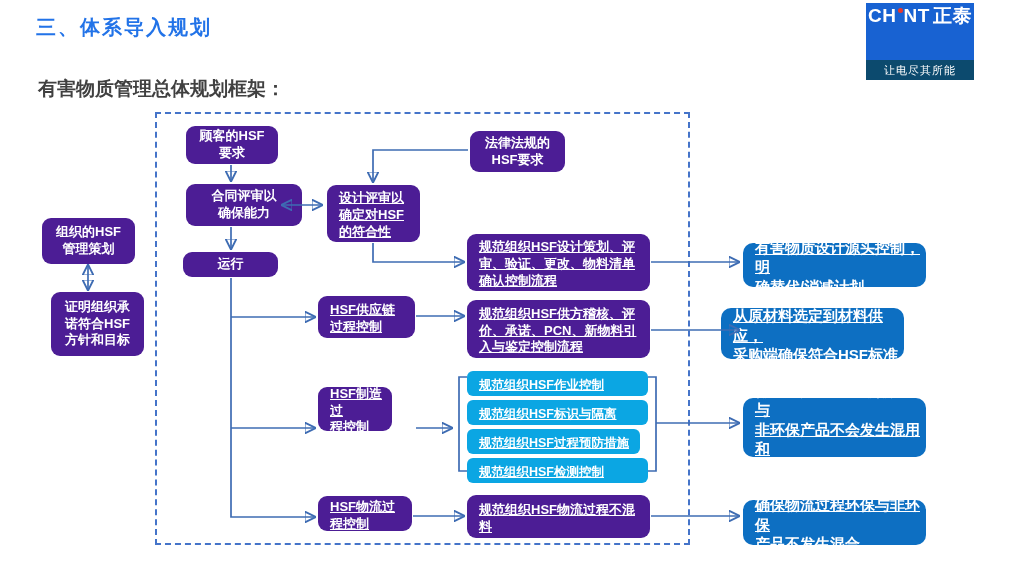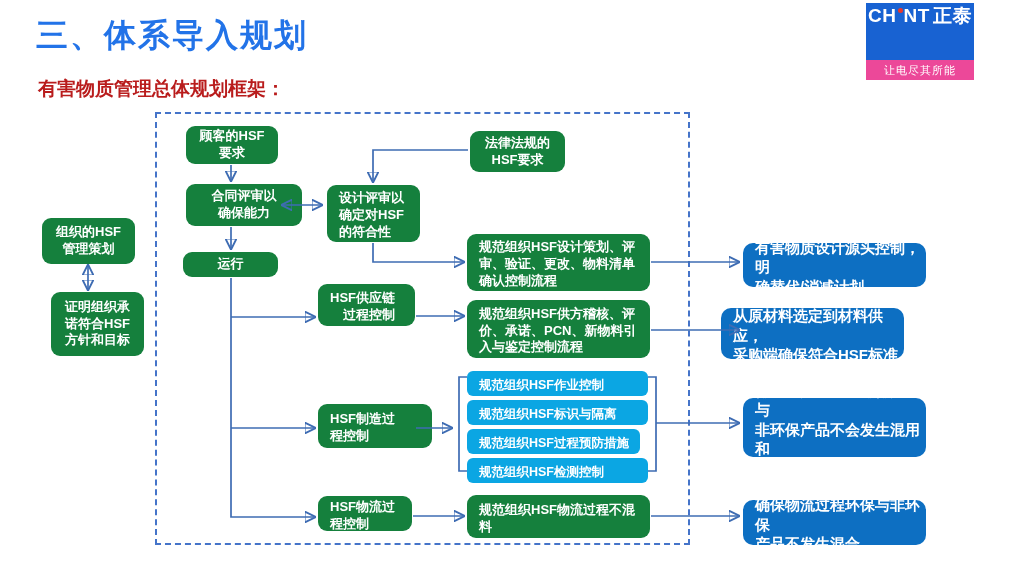--- a/index.html
+++ b/index.html
@@ -1,41 +1,41 @@
 <!DOCTYPE html>
 <html><head>
 <meta charset="utf-8">
 <style>
   html,body{margin:0;padding:0;background:#fff;}
   body{font-family:"Liberation Sans","DejaVu Sans",sans-serif;}
   .slide{position:relative;width:1014px;height:570px;background:#ffffff;overflow:hidden;}
 
-  .page-title{position:absolute;left:36px;top:14px;font-size:32px;font-weight:bold;
+  .page-title{position:absolute;left:36px;top:14px;font-size:20px;font-weight:bold;
     color:#2273e8;letter-spacing:2px;}
-  .page-subtitle{position:absolute;left:38px;top:76px;font-size:19px;font-weight:bold;color:#b91c1c;}
+  .page-subtitle{position:absolute;left:38px;top:76px;font-size:19px;font-weight:bold;color:#404040;}
 
   .logo{position:absolute;left:866px;top:3px;width:108px;height:57px;background:#1862d2;
     display:flex;justify-content:center;}
   .logo-brand{color:#fff;font-weight:bold;font-size:19px;letter-spacing:0.5px;white-space:nowrap;}
   .logo-dot{display:inline-block;width:5px;height:5px;background:#e8382d;border-radius:50%;
     position:relative;top:-9px;margin:0 1px;}
   .logo-cn{margin-left:3px;}
-  .logo-tagline{position:absolute;left:866px;top:60px;width:108px;height:20px;background:#ec4899;
+  .logo-tagline{position:absolute;left:866px;top:60px;width:108px;height:20px;background:#0c4a6e;
     color:#fff;font-size:11px;display:flex;align-items:center;justify-content:center;letter-spacing:1px;}
 
   .frame{position:absolute;left:155px;top:112px;width:535px;height:433px;
     border:2px dashed #4574c9;box-sizing:border-box;}
 
   .node{position:absolute;box-sizing:border-box;color:#fff;font-weight:bold;
     white-space:pre-line;display:flex;align-items:center;line-height:1.3;}
-  .cyan{background:#15803d;border-radius:9px;font-size:13px;}
+  .cyan{background:#4c1d95;border-radius:9px;font-size:13px;}
   .dark{background:#0d6fc2;border-radius:10px;font-size:15px;}
   .op{background:#0ba6e3;border-radius:6px;font-size:12.5px;}
   .ta-c{justify-content:center;text-align:center;padding:2px 4px;}
-  .ta-l{justify-content:flex-start;text-align:left;padding:6px 6px 2px 12px;}
+  .ta-l{justify-content:flex-start;text-align:left;padding:6px 6px 2px 12px;text-decoration:underline;}
 
   .connectors{position:absolute;left:0;top:0;width:1014px;height:570px;pointer-events:none;}
   .connectors path,.connectors polyline{stroke:#3e6cb3;stroke-width:1.7;fill:none;}
 </style>
 </head>
 <body>
 
 <div class="slide">
 
   <div class="page-title">三、体系导入规划</div>
@@ -61,27 +61,27 @@
   <div class="node cyan ta-l" style="left:327px;top:185px;width:93px;height:57px;">设计评审以
 确定对HSF
 的符合性</div>
   <div class="node cyan ta-c" style="left:183px;top:252px;width:95px;height:25px;">运行</div>
   <div class="node cyan ta-c" style="left:470px;top:131px;width:95px;height:41px;">法律法规的
 HSF要求</div>
   <div class="node cyan ta-l" style="left:467px;top:234px;width:183px;height:57px;">规范组织HSF设计策划、评
 审、验证、更改、物料清单
 确认控制流程</div>
 
-  <div class="node cyan ta-l" style="left:318px;top:284px;width:97px;height:42px;text-align:right;">HSF供应链
+  <div class="node cyan ta-l" style="left:318px;top:296px;width:97px;height:42px;">HSF供应链
 过程控制</div>
   <div class="node cyan ta-l" style="left:467px;top:300px;width:183px;height:58px;">规范组织HSF供方稽核、评
 价、承诺、PCN、新物料引
 入与鉴定控制流程</div>
 
-  <div class="node cyan ta-l" style="left:318px;top:404px;width:114px;height:44px;">HSF制造过
+  <div class="node cyan ta-l" style="left:318px;top:387px;width:74px;height:44px;">HSF制造过
 程控制</div>
   <div class="node op ta-l" style="left:467px;top:371px;width:181px;height:25px;">规范组织HSF作业控制</div>
   <div class="node op ta-l" style="left:467px;top:400px;width:181px;height:25px;">规范组织HSF标识与隔离</div>
   <div class="node op ta-l" style="left:467px;top:429px;width:173px;height:25px;">规范组织HSF过程预防措施</div>
   <div class="node op ta-l" style="left:467px;top:458px;width:181px;height:25px;">规范组织HSF检测控制</div>
 
   <div class="node cyan ta-l" style="left:318px;top:496px;width:94px;height:35px;">HSF物流过
 程控制</div>
   <div class="node cyan ta-l" style="left:467px;top:495px;width:183px;height:43px;">规范组织HSF物流过程不混
 料</div>

